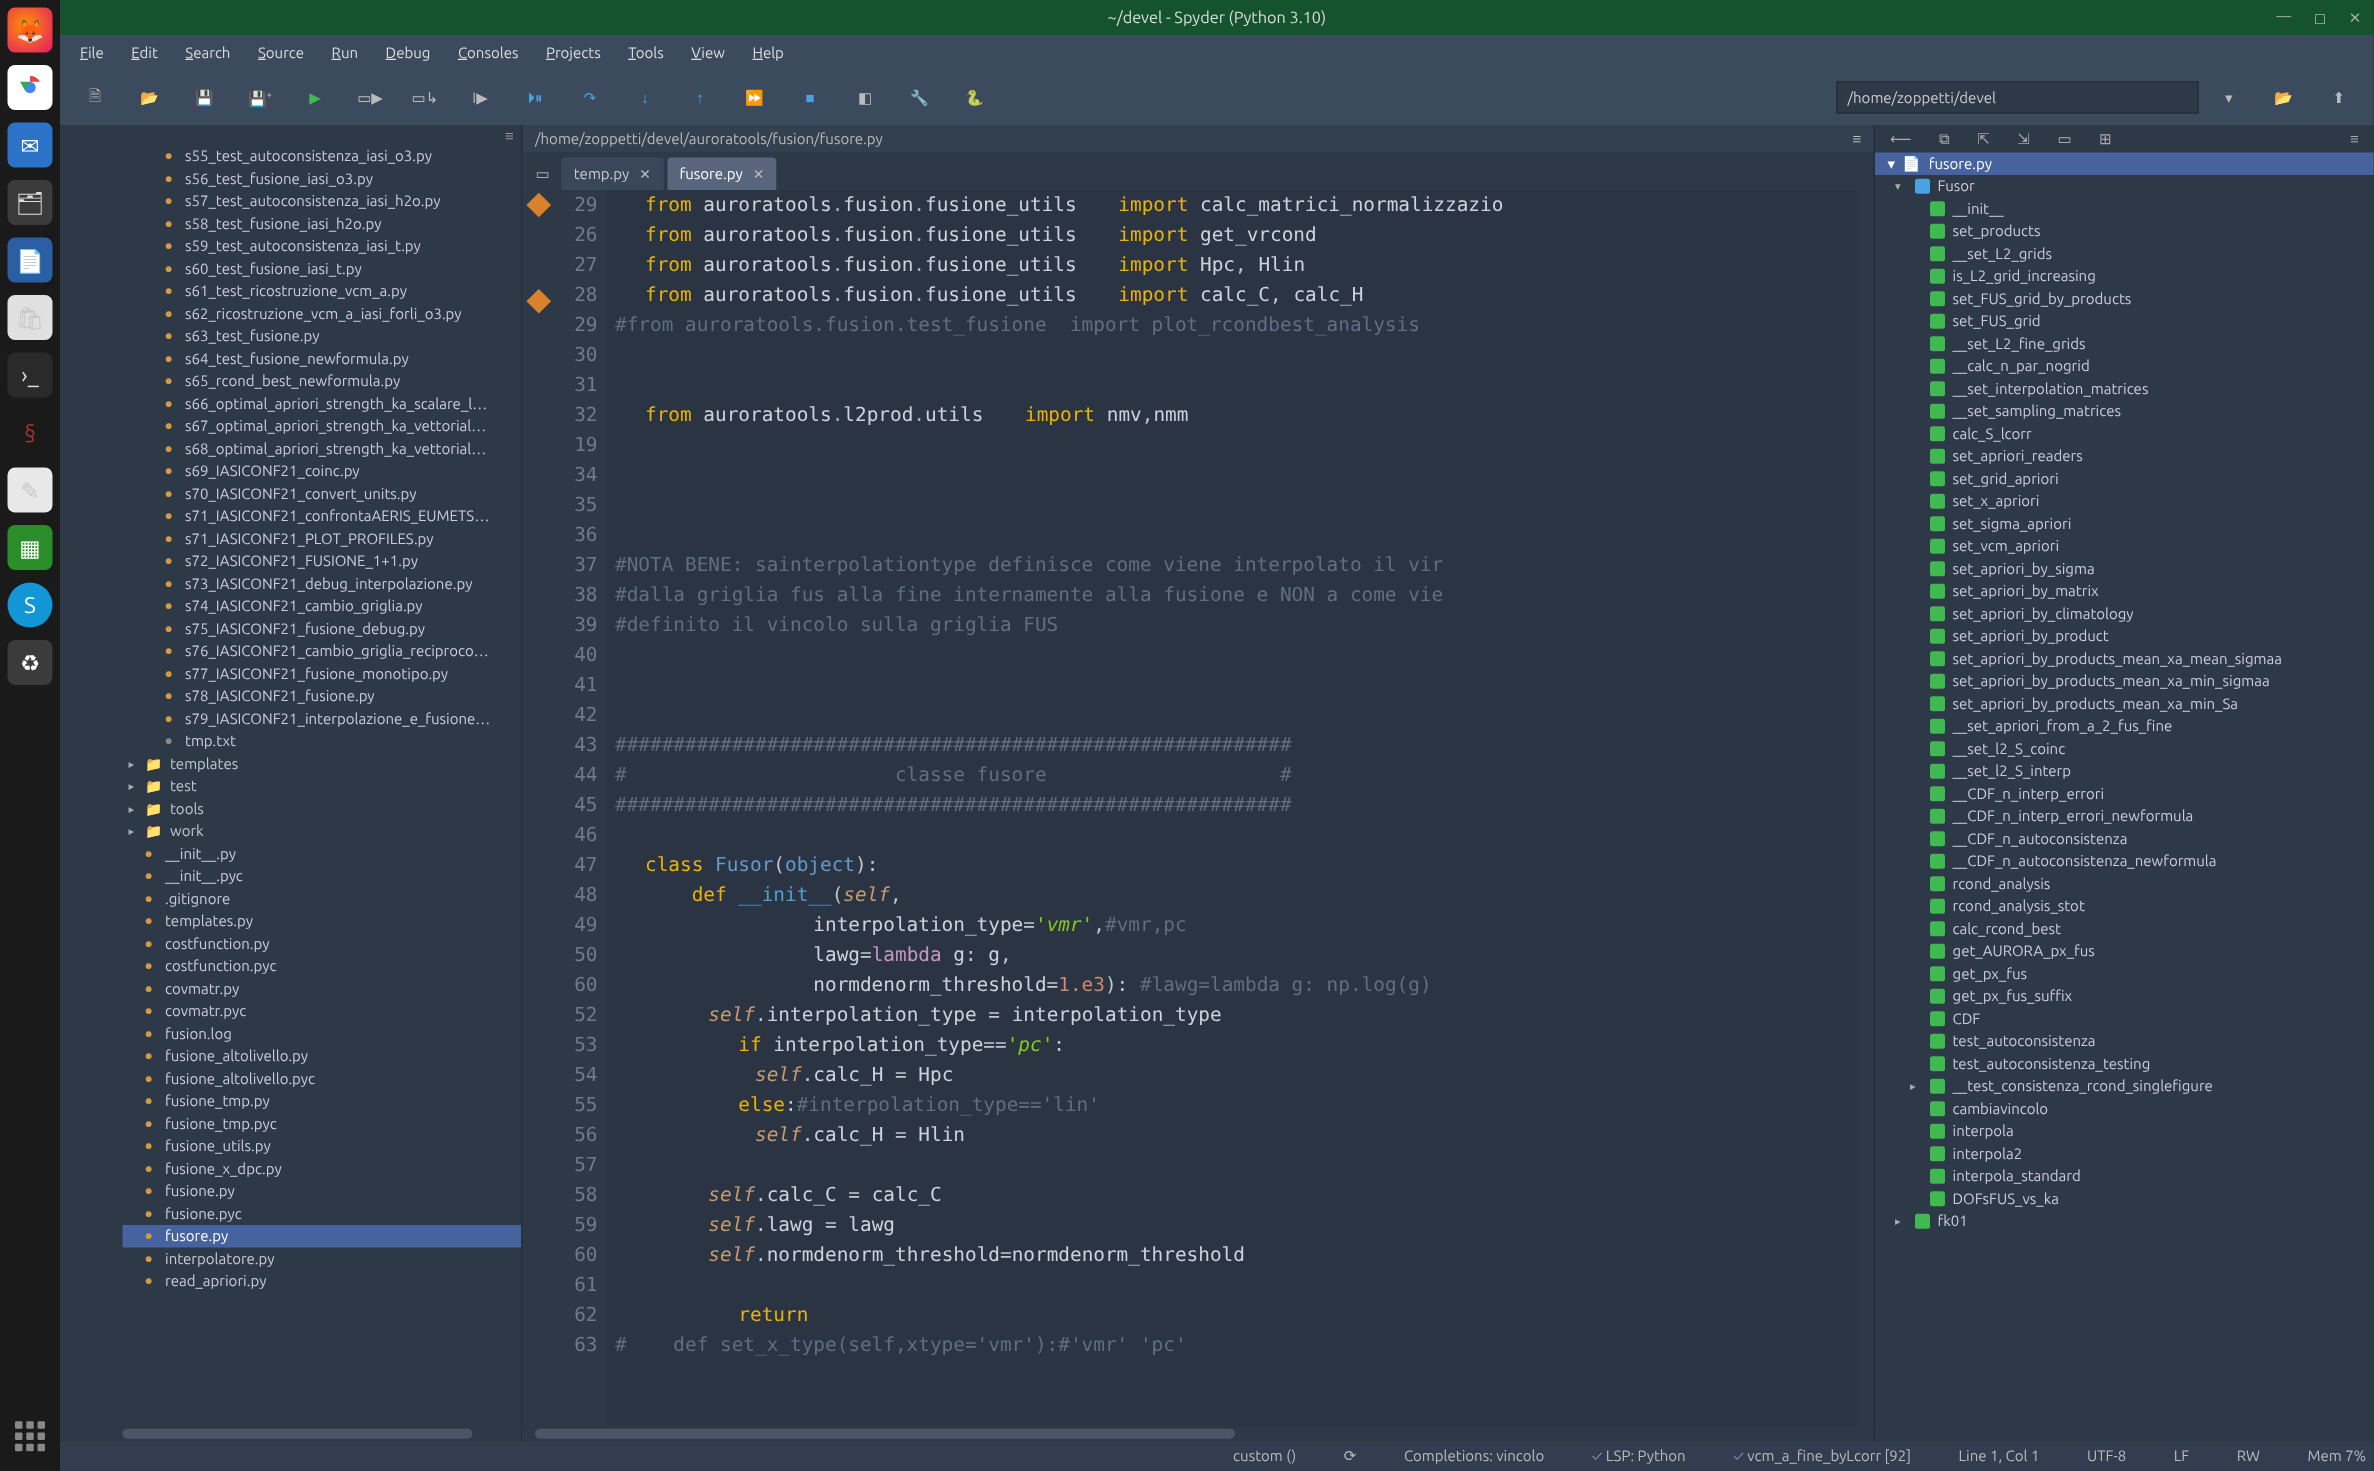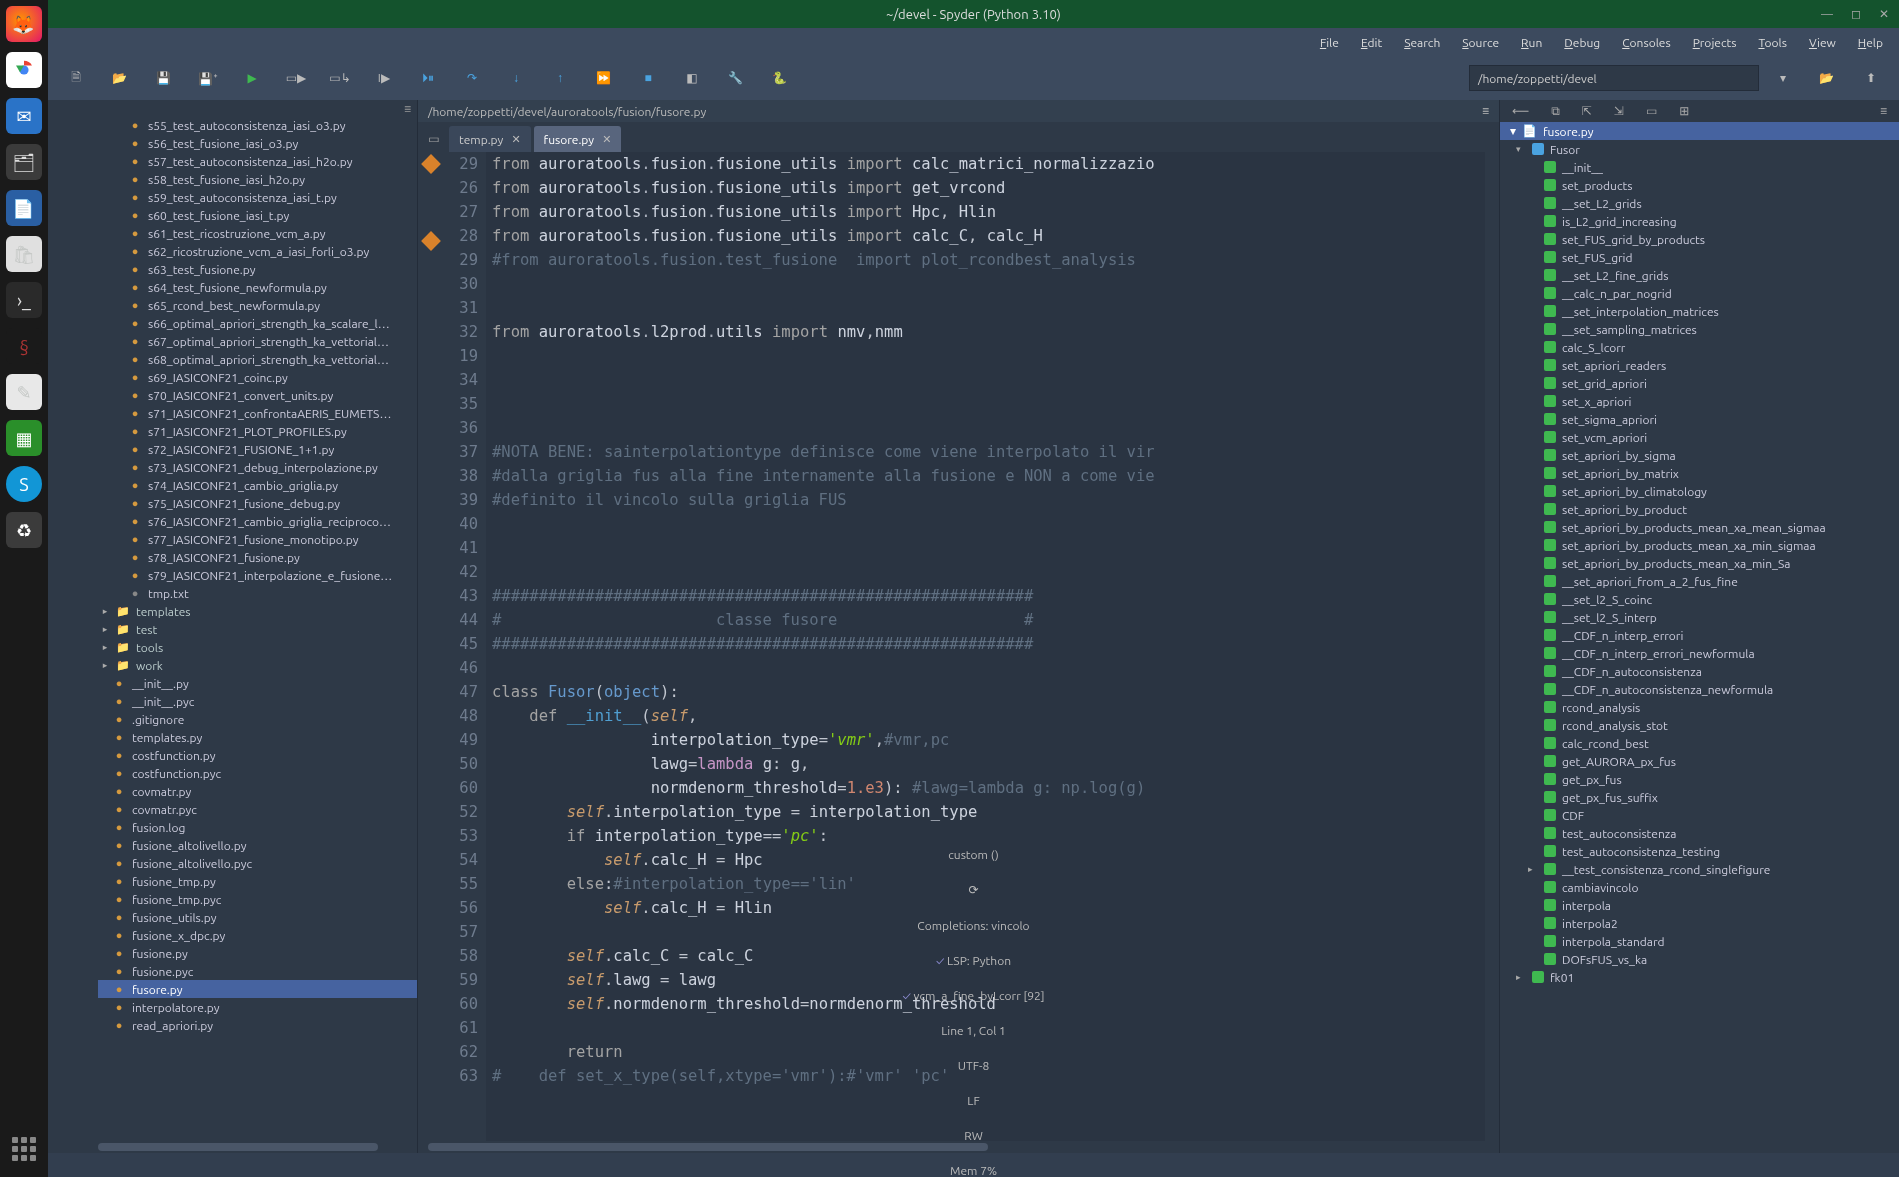--- a/index.html
+++ b/index.html
@@ -86,21 +86,20 @@
 
 
 .menubar {
   height: 28px;
   background: #3c4a5e;
   display: flex;
   align-items: center;
   padding: 0 6px;
   gap: 2px;
   color: #ddd;
-  justify-content: flex-end;
 }
 .menubar .menu-item {
   padding: 4px 10px;
   cursor: pointer;
 }
 .menubar .menu-item u { text-decoration: underline; }
 
 
 .toolbar {
   height: 44px;
@@ -266,21 +265,21 @@
   background: #2a3442;
   white-space: pre;
   overflow: hidden;
   color: #cdd3de;
   padding-left: 6px;
 }
 .minimap {
   width: 14px;
   background: #2e3947;
 }
-.kw { color:#a3a3a3; }
+.kw { color:#eab308;margin-left:24px; }
 .kw2 { color:#c695c6; }
 .fn { color:#509fd1; }
 .str2 { color:#84cc16; font-style:italic; }
 .cls { color:#6699cc; }
 .self { color:#c89b6c; font-style:italic; }
 .op { color:#c0c5ce; }
 .cm { color:#5f6f81; }
 .num { color:#d08770; }
 .id { color:#cdd3de; }
 .dot { color:#a7adba; }
@@ -328,25 +327,24 @@
 .ol-item .ico.c { background:#4aa3e0; }
 .ol-item .ico.f { background:#3fb950; }
 
 
 .statusbar {
   height: 24px;
   background: #323e4f;
   display:flex;
   align-items:center;
   justify-content:flex-end;
-  gap: 22px;
+  gap: 38px;
   padding: 0 6px;
   color:#bbb;
   font-size:12px;
-  flex-direction:column;
 }
 .statusbar .chk { color:#88c; }
 
 ::-webkit-scrollbar { width: 12px; height:12px; }
 ::-webkit-scrollbar-track { background: #2e3947; }
 ::-webkit-scrollbar-thumb { background: #4a5668; border-radius:6px; }
 </style>
 </head>
 <body>
 

